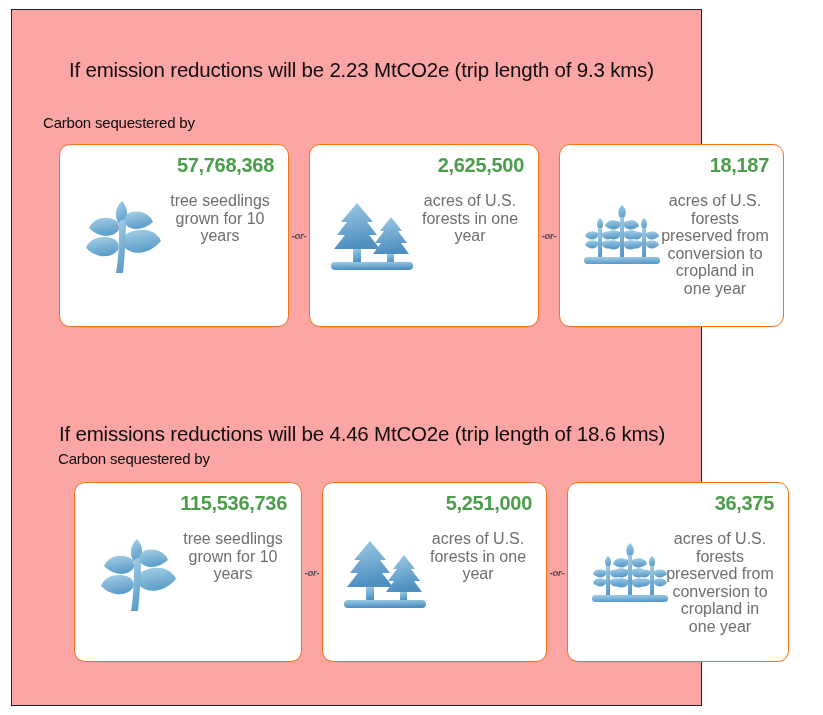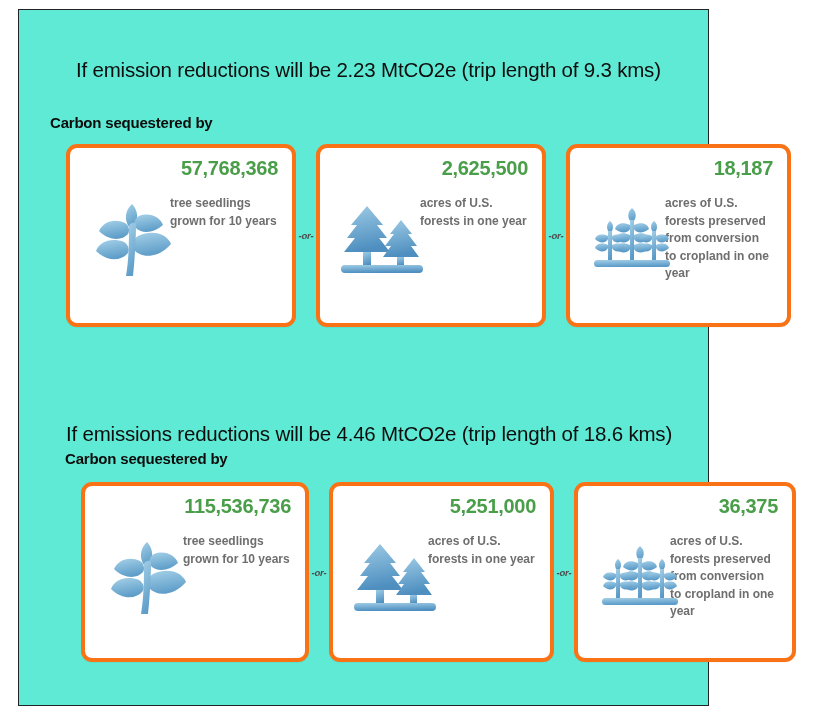--- a/index.html
+++ b/index.html
@@ -7,58 +7,58 @@
   body {
     width: 823px;
     height: 715px;
     background: #ffffff;
     font-family: "Liberation Sans", sans-serif;
     overflow: hidden;
   }
 
   .frame {
     position: absolute;
-    left: 18px;
+    left: 11px;
     top: 9px;
     width: 691px;
     height: 697px;
     border: 1.5px solid #232323;
-    background: #5eead4;
+    background: #fca5a5;
   }
 
   
   .section-title {
     position: absolute;
     font-size: 20.5px;
     color: #0d0d0d;
     letter-spacing: -0.2px;
     white-space: nowrap;
   }
   .sub-title {
     position: absolute;
     font-size: 15px;
-    font-weight: bold;
+    font-weight: normal;
     color: #0b0b0b;
     letter-spacing: -0.2px;
     white-space: nowrap;
   }
 
   #title-1 { left: 57px;  top: 48px; }
   #sub-1   { left: 31px;  top: 104px; }
   #title-2 { left: 47px;  top: 380px; margin-top: 32px; }
   #sub-2   { left: 46px;  top: 440px; }
 
   
   .row { position: absolute; display: flex; align-items: stretch; }
   #row-1 { left: 47px; top: 134px; }
   #row-2 { left: 62px; top: 472px; }
 
   .card {
     background: #ffffff;
-    border: 4px solid #f97316;
+    border: 1px solid #f97316;
     border-radius: 11px;
     position: relative;
     box-shadow: 0 1px 1px rgba(0,0,0,0.035);
   }
   .card.w1 { width: 230px; height: 183px; }
   .card.w2 { width: 230px; height: 183px; padding-left: 8px; }
   .card.w3 { width: 225px; height: 183px; }
 
   #row-2 .card.w1 { width: 228px; height: 180px; }
   #row-2 .card.w2 { width: 225px; height: 180px; }
@@ -73,25 +73,24 @@
     color: #4a9e4a;
     letter-spacing: -0.3px;
     white-space: nowrap;
   }
 
   .label {
     position: absolute;
     top: 47px;
     right: 14px;
     width: 108px;
-    font-size: 12px;
+    font-size: 16px;
     line-height: 17.5px;
     color: #6e6e6e;
-    text-align: left;
-    font-weight: bold;
+    text-align: center;
   }
 
   .icon-wrap {
     position: absolute;
     left: 16px;
     top: 44px;
     width: 92px;
     height: 96px;
     display: flex;
     align-items: center;

